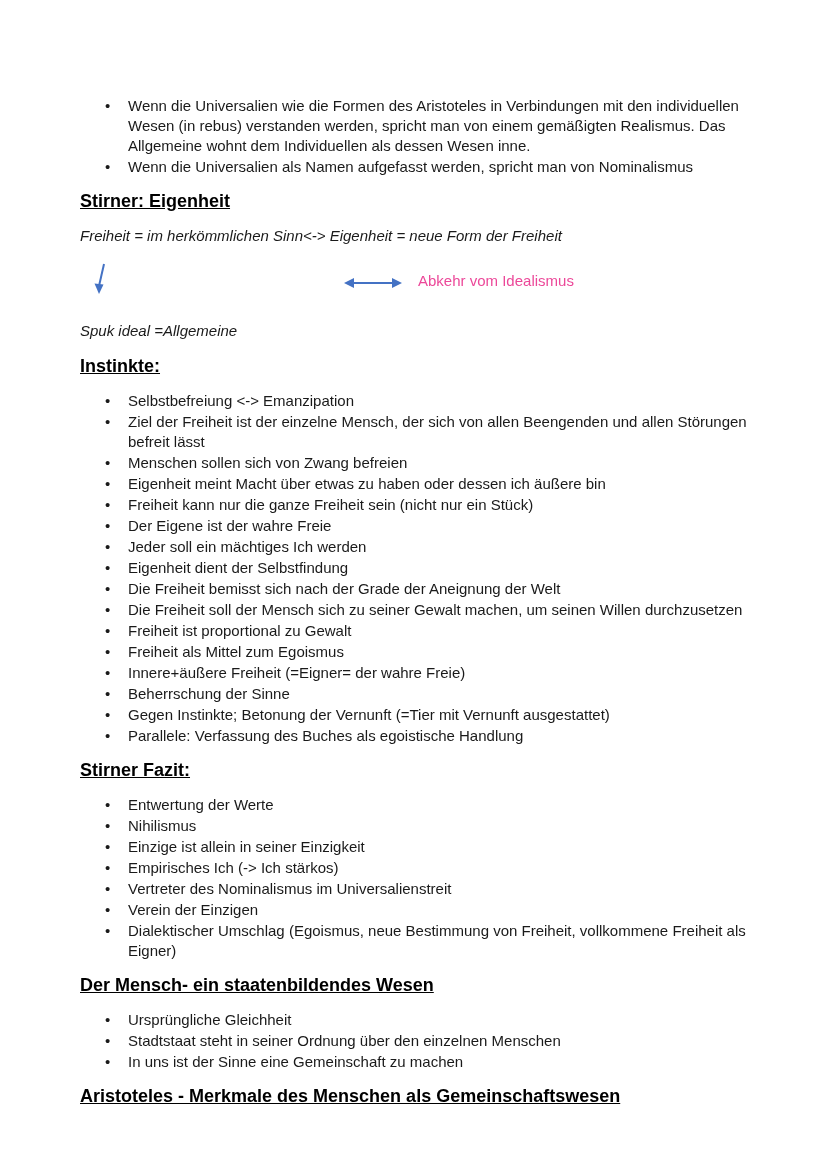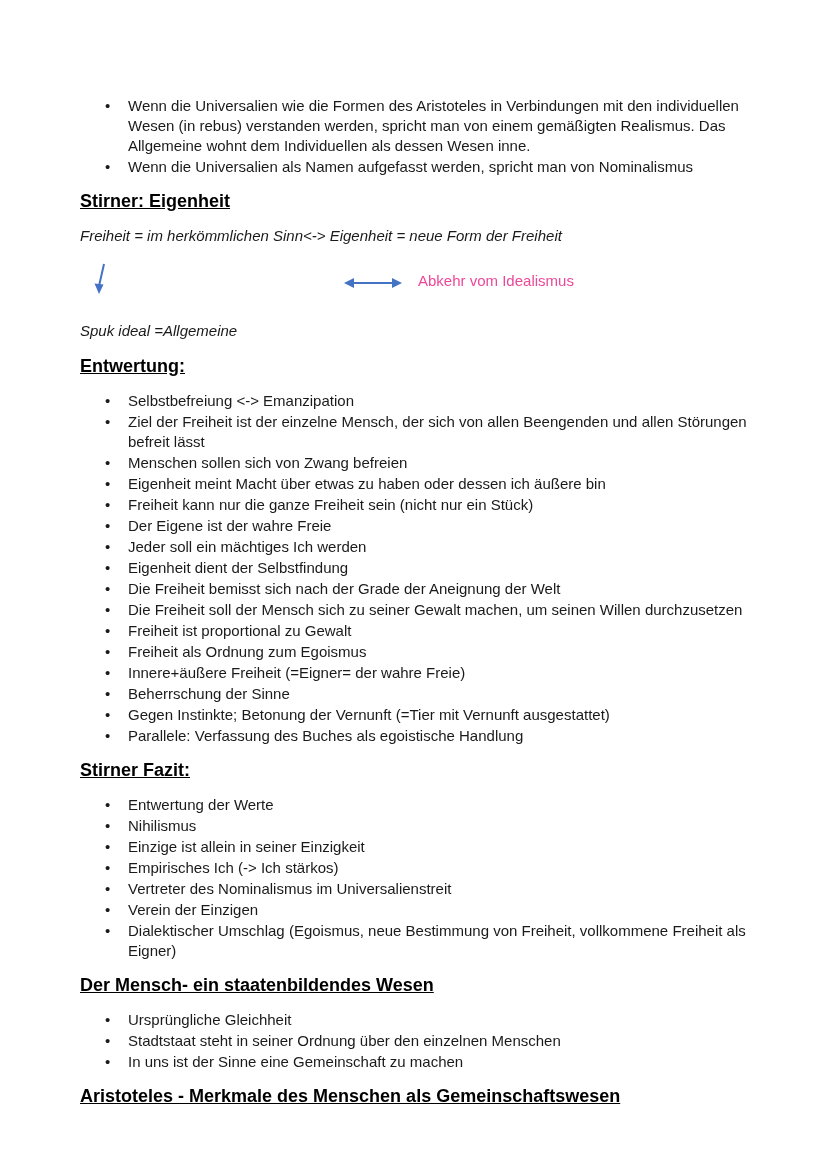--- a/index.html
+++ b/index.html
@@ -97,34 +97,34 @@
         <path d="M 0 6 L 10 1 L 10 11 Z" fill="#4472c4"></path>
         <path d="M 58 6 L 48 1 L 48 11 Z" fill="#4472c4"></path>
       </svg>
       <span class="arrow-label">Abkehr vom Idealismus</span>
     </div>
 
     <p>Spuk ideal =Allgemeine</p>
   </section>
 
   <section>
-    <h2>Entwertung:</h2>
+    <h2>Instinkte:</h2>
     <ul class="bullets">
         <li>Selbstbefreiung &lt;-&gt; Emanzipation</li>
         <li>Ziel der Freiheit ist der einzelne Mensch, der sich von allen Beengenden und allen Störungen befreit lässt</li>
         <li>Menschen sollen sich von Zwang befreien</li>
         <li>Eigenheit meint Macht über etwas zu haben oder dessen ich äußere bin</li>
         <li>Freiheit kann nur die ganze Freiheit sein (nicht nur ein Stück)</li>
         <li>Der Eigene ist der wahre Freie</li>
         <li>Jeder soll ein mächtiges Ich werden</li>
         <li>Eigenheit dient der Selbstfindung</li>
         <li>Die Freiheit bemisst sich nach der Grade der Aneignung der Welt</li>
         <li>Die Freiheit soll der Mensch sich zu seiner Gewalt machen, um seinen Willen durchzusetzen</li>
         <li>Freiheit ist proportional zu Gewalt</li>
-        <li>Freiheit als Ordnung zum Egoismus</li>
+        <li>Freiheit als Mittel zum Egoismus</li>
         <li>Innere+äußere Freiheit (=Eigner= der wahre Freie)</li>
         <li>Beherrschung der Sinne</li>
         <li>Gegen Instinkte; Betonung der Vernunft (=Tier mit Vernunft ausgestattet)</li>
         <li>Parallele: Verfassung des Buches als egoistische Handlung</li>
       </ul>
   </section>
 
   <section>
     <h2>Stirner Fazit:</h2>
     <ul class="bullets">

